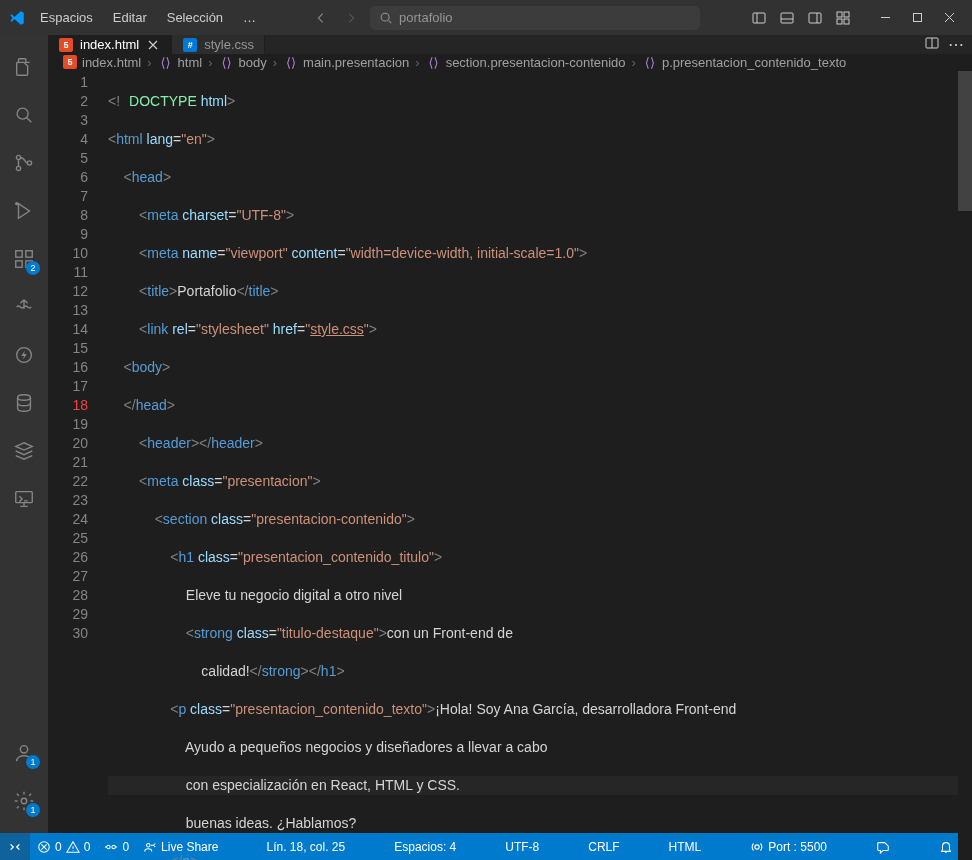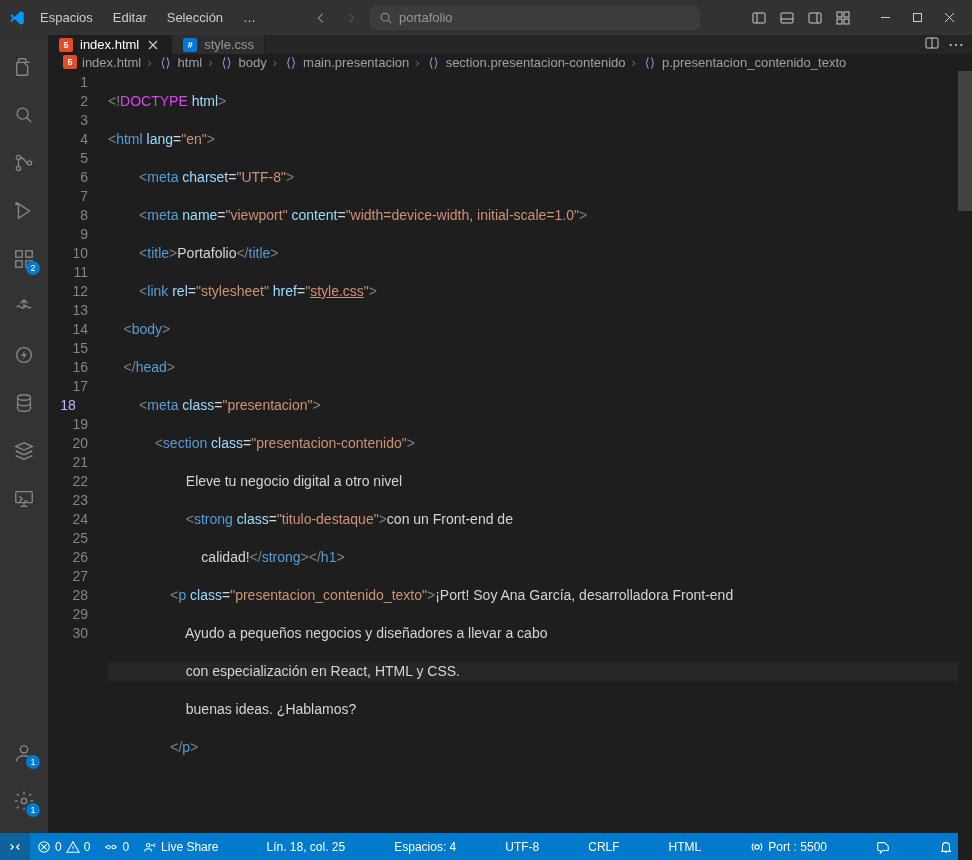--- a/index.html
+++ b/index.html
@@ -24,36 +24,36 @@
 .tab.active { background: #1e1e1e; color: #ffffff; }
 .tab-icon { width: 16px; height: 16px; display:flex;align-items:center;justify-content:center;}
 .tab-close { width: 16px; height: 16px; display: flex; align-items: center; justify-content: center; color: #cccccc; }
 .tabs-right { margin-left: auto; display: flex; align-items: center; padding-right: 8px; gap: 8px; color: #cccccc; }
 .breadcrumbs { height: 28px; display: flex; align-items: center; padding: 0 14px; gap: 4px; color: #a0a0a0; font-size: 13px; background: #1e1e1e; border-bottom: 1px solid #1e1e1e; }
 .bc-item { display: flex; align-items: center; gap: 4px; cursor: pointer; }
 .bc-sep { color: #666; margin: 0 2px}
 .code-area { display: flex; flex: 1; font-family: Consolas, 'Courier New', monospace; font-size: 14px; line-height: 19px; position:relative;}
 .gutter { width: 60px; text-align: right; padding-right: 20px; color: #858585; user-select: none; padding-top:2px;}
 .gutter div { height: 19px; }
-.gutter .cur { color: #c4b5fd; text-align: center; }
+.gutter .cur { color: #ef4444; }
 .code { flex: 1; white-space: pre; color: #d4d4d4; padding-top:2px;font-size:14px;overflow:hidden;}
 .code .line { height: 19px; }
 .hl-line { background: rgba(255,255,255,0.04); }
 .status-bar { height: 27px; background: #007acc; display: flex; align-items: center; color: #ffffff; font-size: 12px; }
 .status-left { display: flex; align-items: center; height: 100%; }
 .status-right { margin-left: auto; display: flex; align-items: center; height: 100%; padding-right: 12px; gap: 35px; }
 .status-item { padding: 0 7px; height: 100%; display: flex; align-items: center; gap: 4px; cursor: pointer; }
 .remote-btn { background: #0e639c; height: 100%; padding: 0 8px; display: flex; align-items: center; }
 
 .tg { color: #808080; } 
 .tn { color: #569cd6; } 
 .at { color: #9cdcfe; } 
 .st { color: #ce9178; } 
 .tx { color: #d4d4d4; } 
-.doc { color: #d946ef; }
+.doc { color: #86efac; padding-left: 9px; }
 .underline { text-decoration: underline; text-decoration-color: #ce9178;}
 .scrollbar-v { position: absolute; right: 0; top: 0; width: 14px; height: 100%; background: #1e1e1e; }
 .scroll-thumb { position: absolute; right: 0; top:0; width: 14px; height: 140px; background: #424242; }
 .icon-svg { width: 22px; height: 22px; }
 .bc-icon{width:16px;height:16px;display:flex;align-items:center;justify-content:center;}
 .html5-icon{background:#e34c26;color:#fff;font-size:9px;font-weight:bold;width:14px;height:14px;display:flex;align-items:center;justify-content:center;border-radius:2px;}
 .css-icon{background:#0078d7;color:#fff;font-size:9px;font-weight:bold;width:14px;height:14px;display:flex;align-items:center;justify-content:center;border-radius:2px;}
 .purple-icon{color:#b180d7;}
 </style>
 </head>
@@ -311,32 +311,35 @@
           <div>25</div>
           <div>26</div>
           <div>27</div>
           <div>28</div>
           <div>29</div>
           <div>30</div>
       </div>
       <div class="code">
 <div class="line"><span class="tg">&lt;!</span><span class="doc">DOCTYPE</span><span class="at"> html</span><span class="tg">&gt;</span></div>
 <div class="line"><span class="tg">&lt;</span><span class="tn">html</span><span class="at"> lang</span><span class="tx">=</span><span class="st">"en"</span><span class="tg">&gt;</span></div>
+<div class="line"><span class="tg">    &lt;</span><span class="tn">head</span><span class="tg">&gt;</span></div>
 <div class="line"><span class="tg">        &lt;</span><span class="tn">meta</span><span class="at"> charset</span><span class="tx">=</span><span class="st">"UTF-8"</span><span class="tg">&gt;</span></div>
 <div class="line"><span class="tg">        &lt;</span><span class="tn">meta</span><span class="at"> name</span><span class="tx">=</span><span class="st">"viewport"</span><span class="at"> content</span><span class="tx">=</span><span class="st">"width=device-width, initial-scale=1.0"</span><span class="tg">&gt;</span></div>
 <div class="line"><span class="tg">        &lt;</span><span class="tn">title</span><span class="tg">&gt;</span><span class="tx">Portafolio</span><span class="tg">&lt;/</span><span class="tn">title</span><span class="tg">&gt;</span></div>
 <div class="line"><span class="tg">        &lt;</span><span class="tn">link</span><span class="at"> rel</span><span class="tx">=</span><span class="st">"stylesheet"</span><span class="at"> href</span><span class="tx">=</span><span class="st">"</span><span class="st underline">style.css</span><span class="st">"</span><span class="tg">&gt;</span></div>
 <div class="line"><span class="tg">    &lt;</span><span class="tn">body</span><span class="tg">&gt;</span></div>
 <div class="line"><span class="tg">    &lt;/</span><span class="tn">head</span><span class="tg">&gt;</span></div>
+<div class="line"><span class="tg">        &lt;</span><span class="tn">header</span><span class="tg">&gt;&lt;/</span><span class="tn">header</span><span class="tg">&gt;</span></div>
 <div class="line"><span class="tg">        &lt;</span><span class="tn">meta</span><span class="at"> class</span><span class="tx">=</span><span class="st">"presentacion"</span><span class="tg">&gt;</span></div>
 <div class="line"><span class="tg">            &lt;</span><span class="tn">section</span><span class="at"> class</span><span class="tx">=</span><span class="st">"presentacion-contenido"</span><span class="tg">&gt;</span></div>
+<div class="line"><span class="tg">                &lt;</span><span class="tn">h1</span><span class="at"> class</span><span class="tx">=</span><span class="st">"presentacion_contenido_titulo"</span><span class="tg">&gt;</span></div>
 <div class="line"><span class="tx">                    Eleve tu negocio digital a otro nivel</span></div>
 <div class="line"><span class="tg">                    &lt;</span><span class="tn">strong</span><span class="at"> class</span><span class="tx">=</span><span class="st">"titulo-destaque"</span><span class="tg">&gt;</span><span class="tx">con un Front-end de</span></div>
 <div class="line"><span class="tx">                        calidad!</span><span class="tg">&lt;/</span><span class="tn">strong</span><span class="tg">&gt;&lt;/</span><span class="tn">h1</span><span class="tg">&gt;</span></div>
-<div class="line"><span class="tg">                &lt;</span><span class="tn">p</span><span class="at"> class</span><span class="tx">=</span><span class="st">"presentacion_contenido_texto"</span><span class="tg">&gt;</span><span class="tx">¡Port! Soy Ana García, desarrolladora Front-end</span></div>
+<div class="line"><span class="tg">                &lt;</span><span class="tn">p</span><span class="at"> class</span><span class="tx">=</span><span class="st">"presentacion_contenido_texto"</span><span class="tg">&gt;</span><span class="tx">¡Hola! Soy Ana García, desarrolladora Front-end</span></div>
 <div class="line"><span class="tx">                    Ayudo a pequeños negocios y diseñadores a llevar a cabo</span></div>
 <div class="line hl-line"><span class="tx">                    con especialización en React, HTML y CSS.</span></div>
 <div class="line"><span class="tx">                    buenas ideas. ¿Hablamos?</span></div>
 <div class="line"><span class="tg">                &lt;/</span><span class="tn">p</span><span class="tg">&gt;</span></div>
 
 
 
 
 
 

